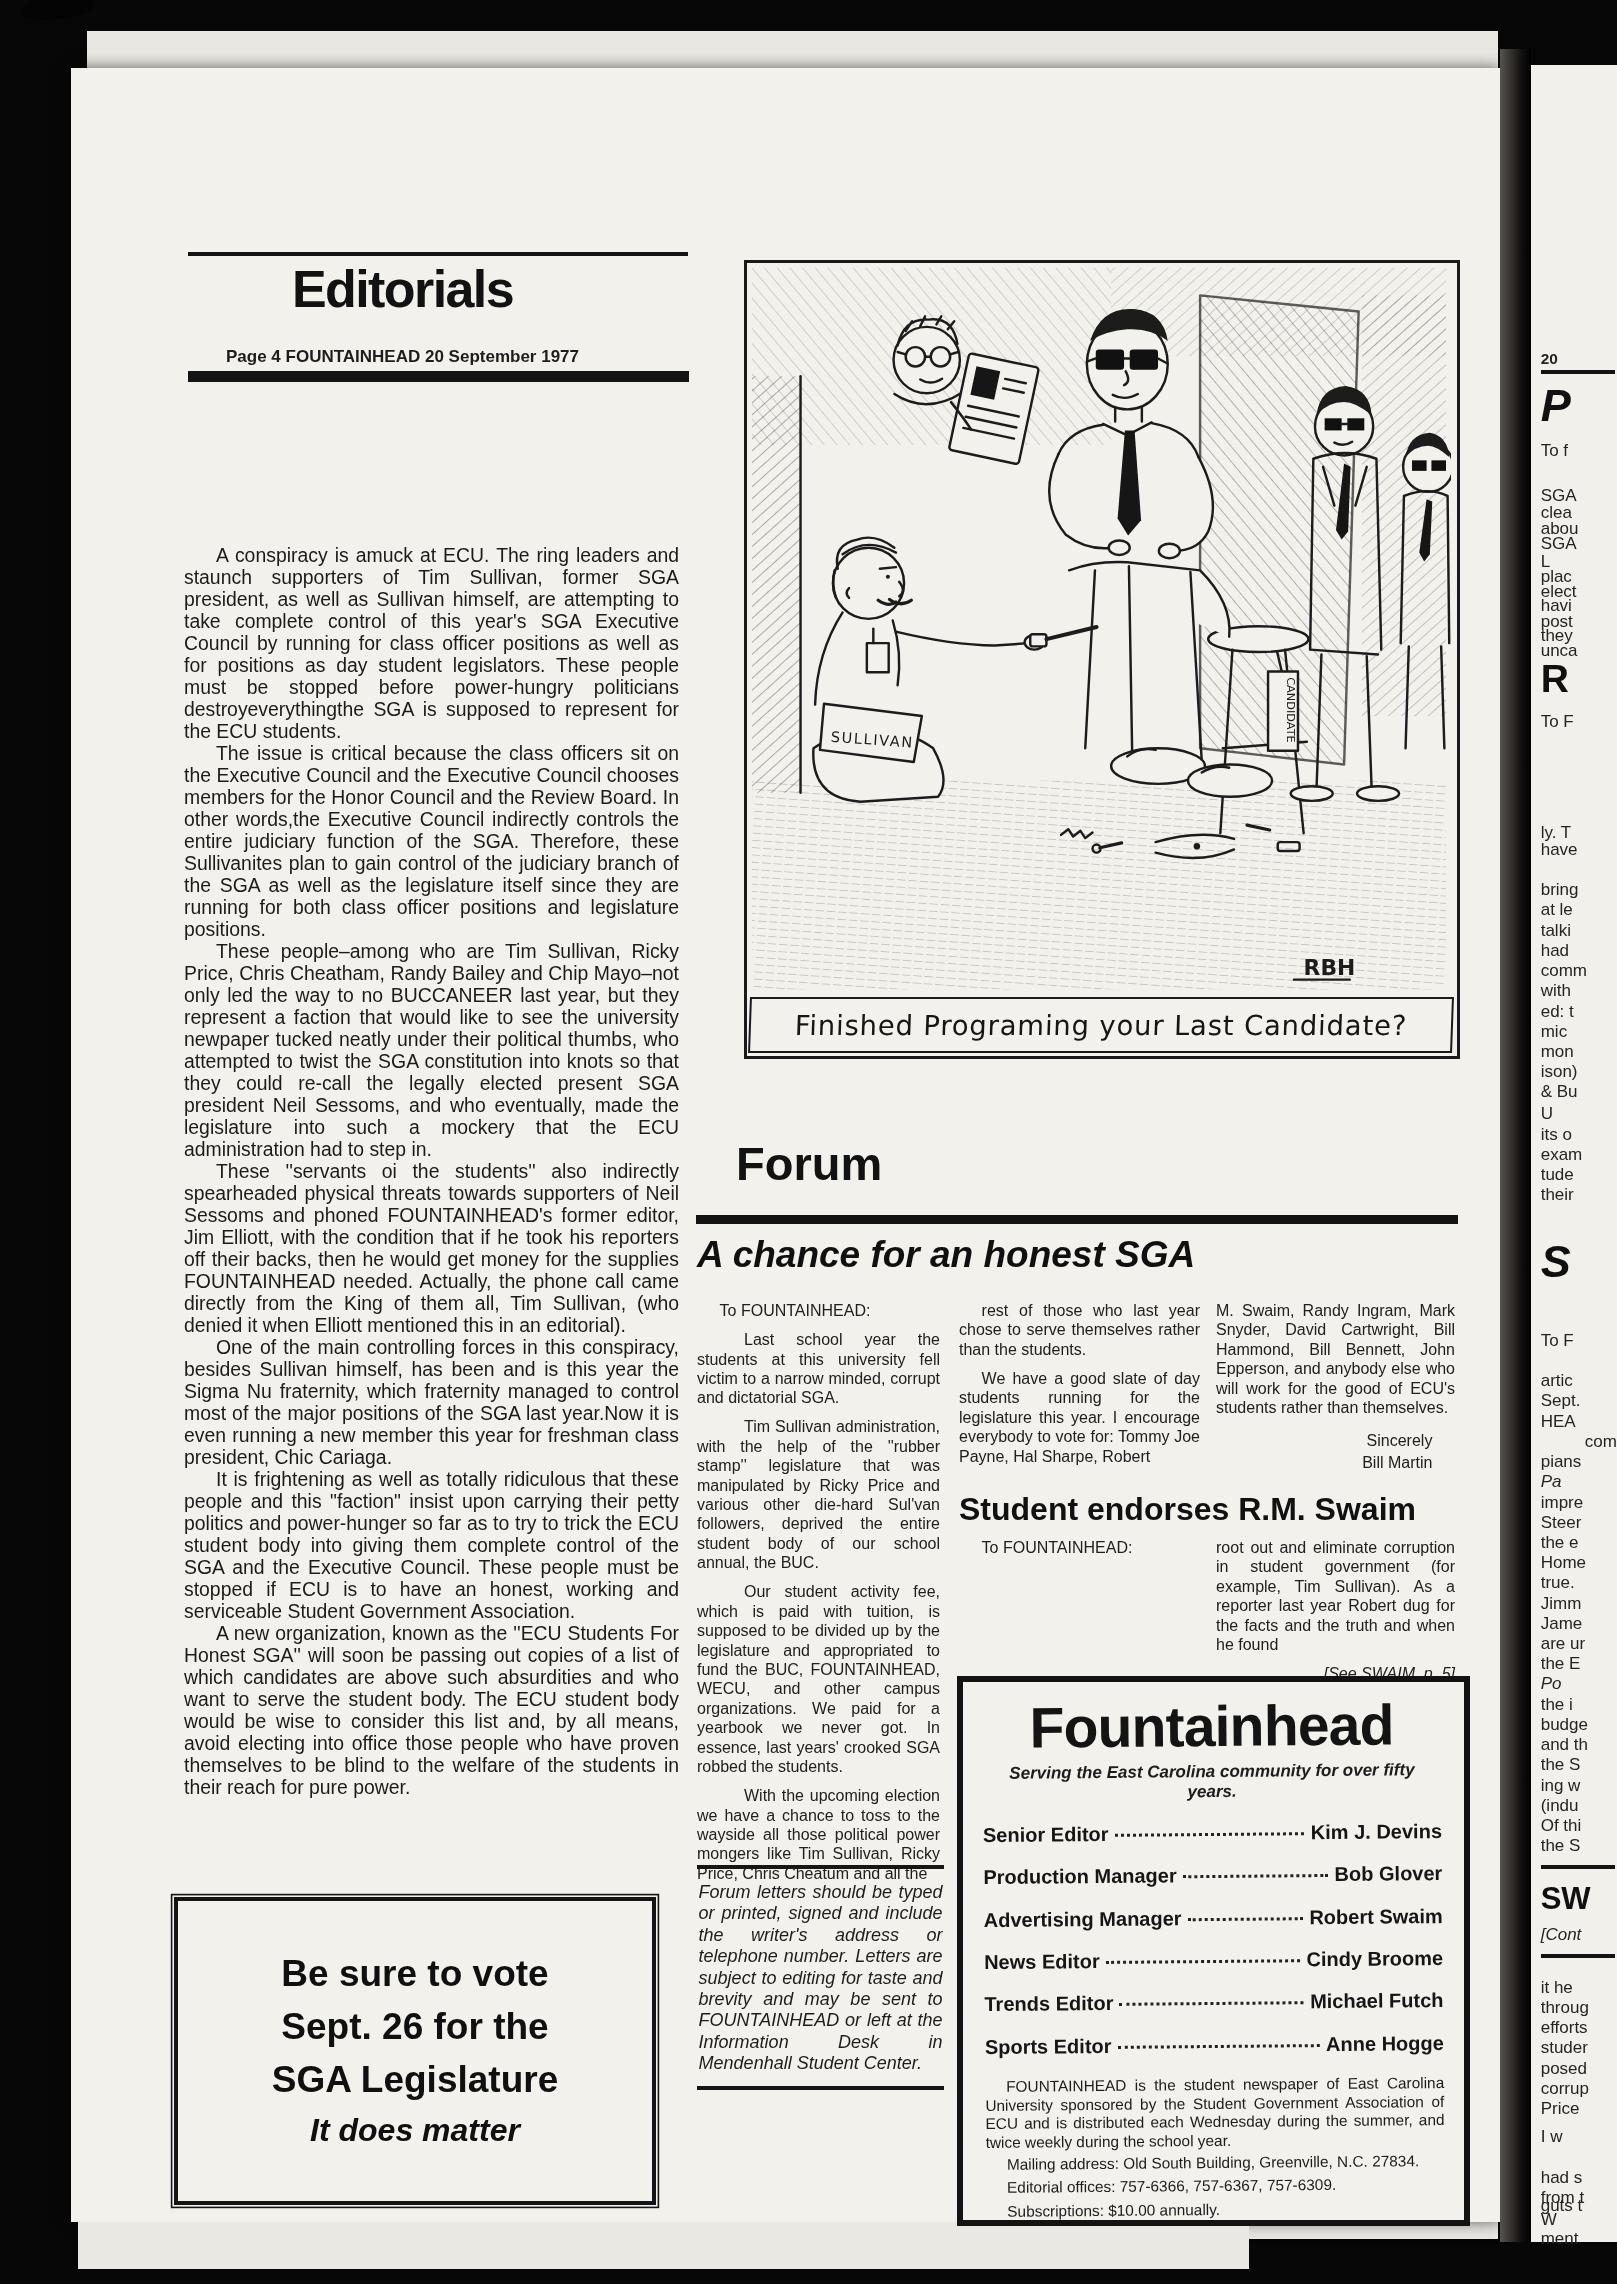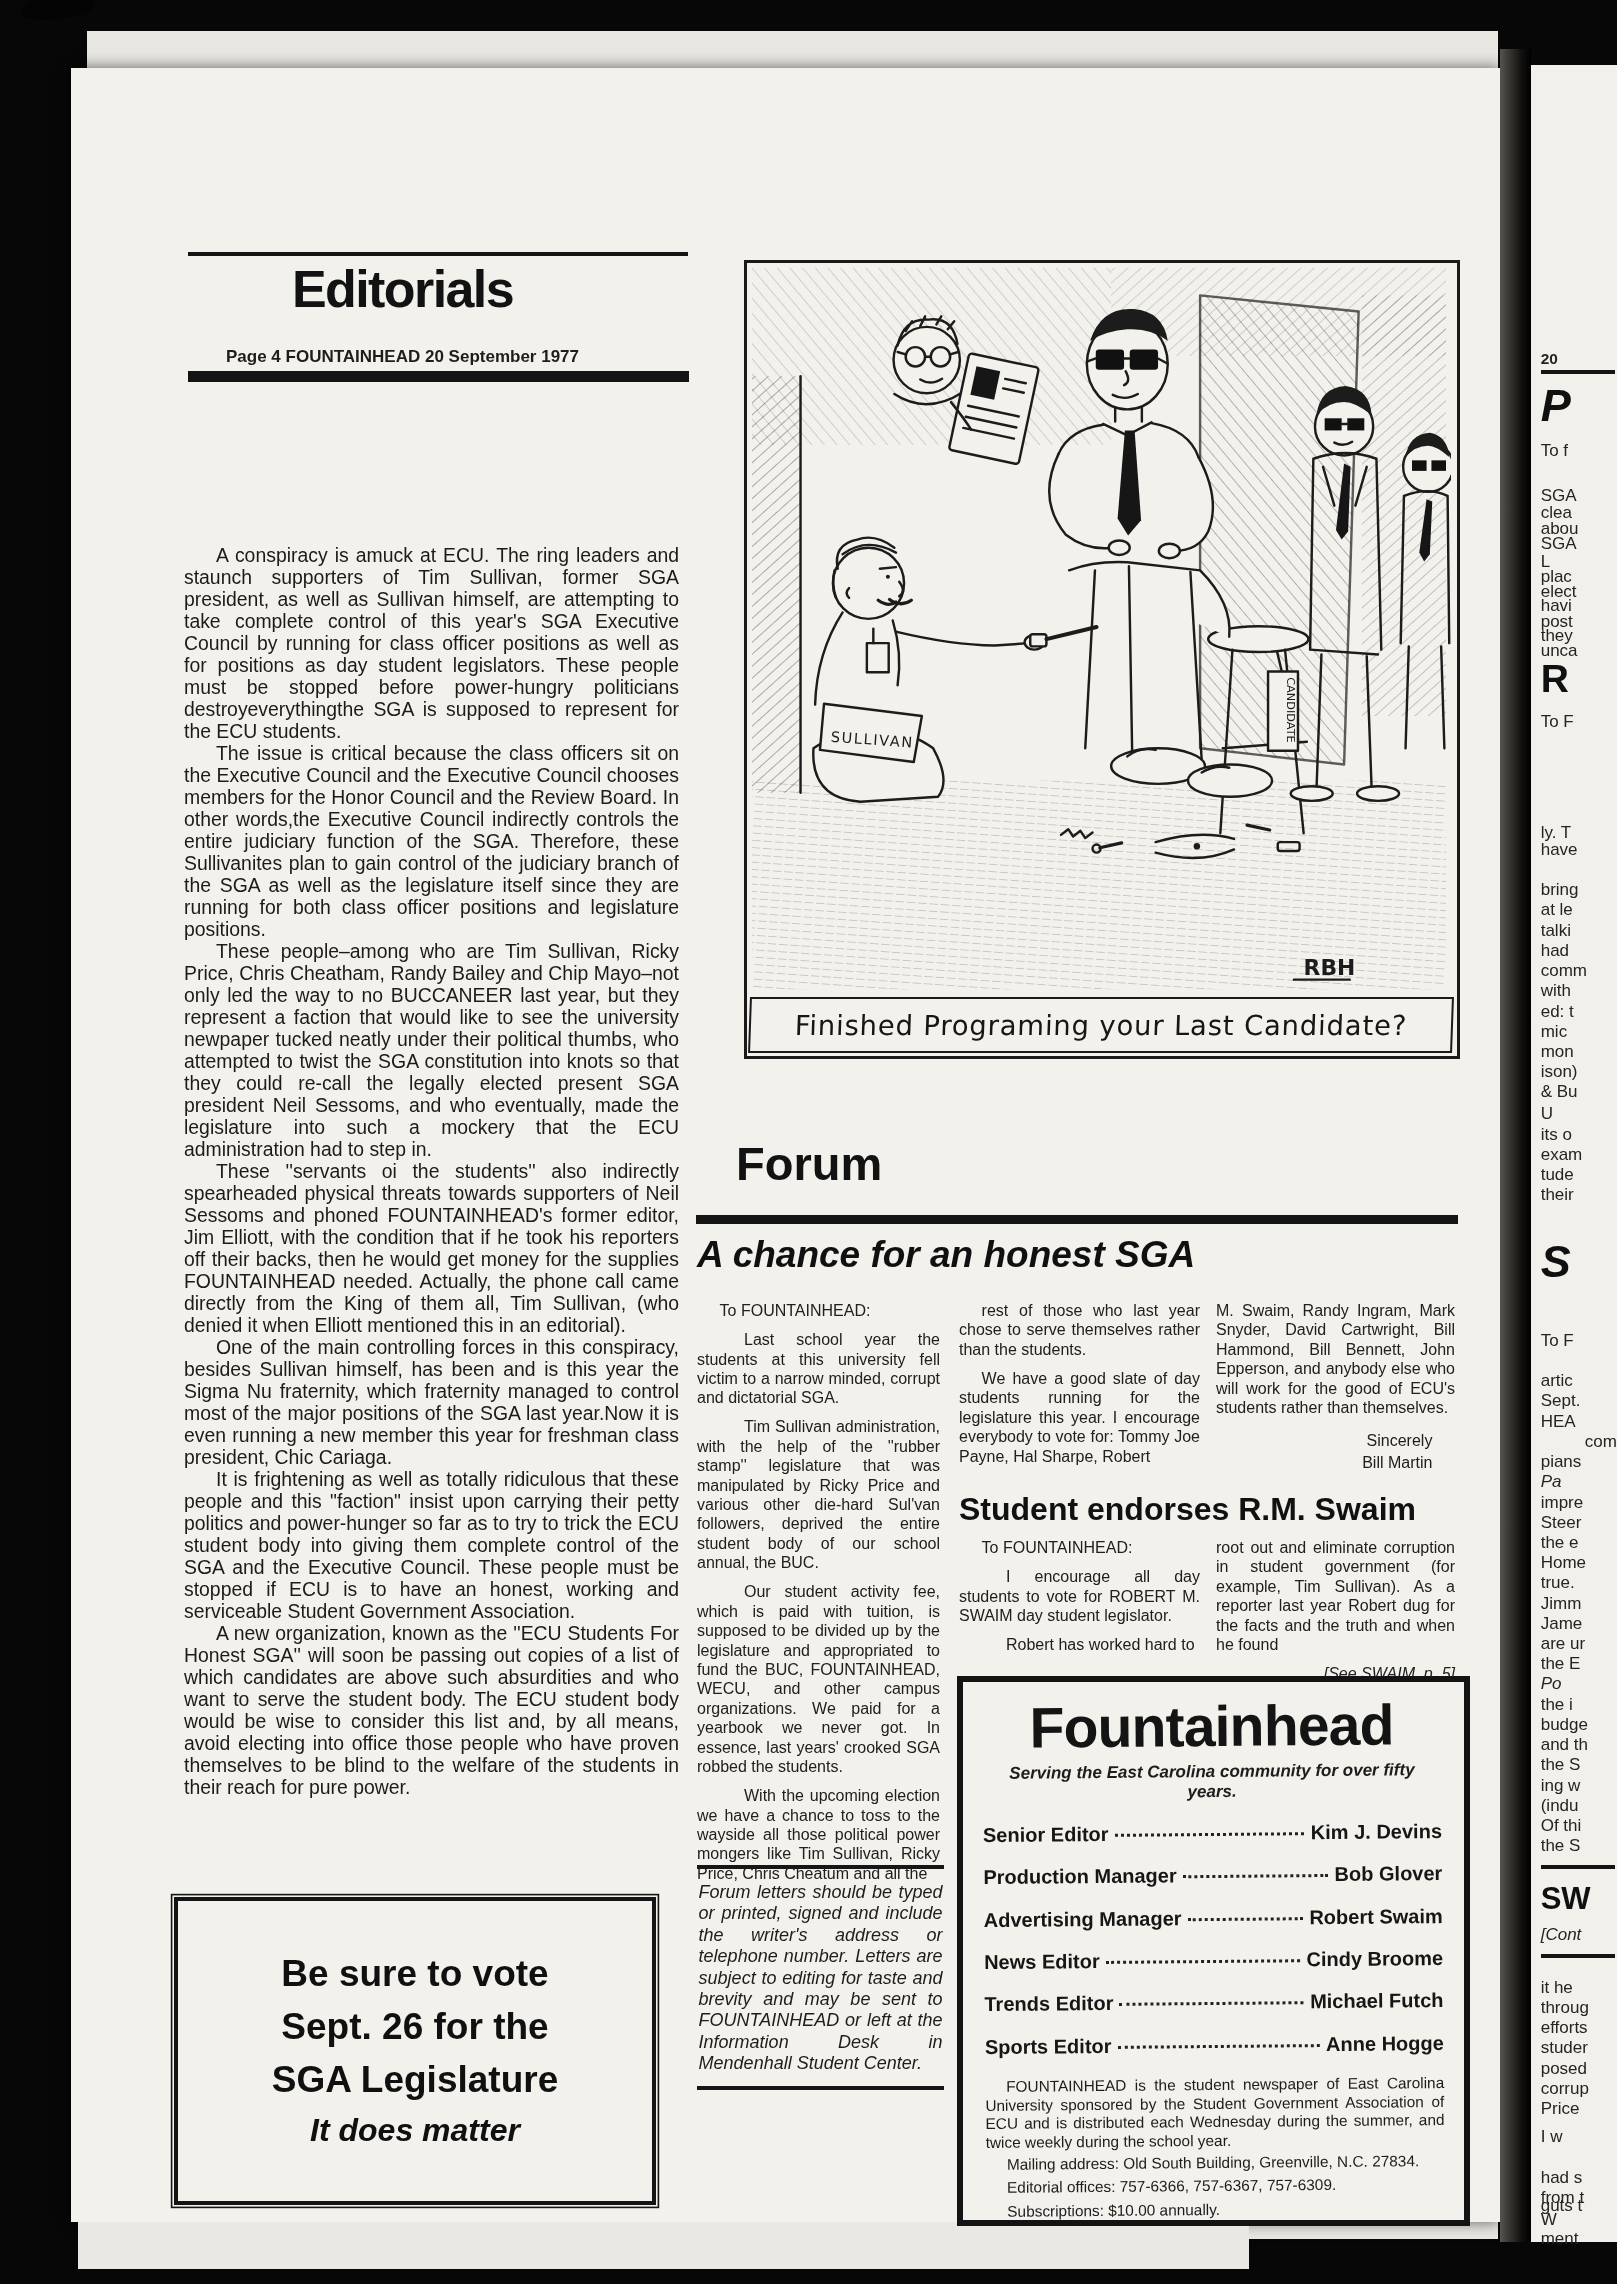--- a/index.html
+++ b/index.html
@@ -348,24 +348,20 @@
       </div>
     <div class="signoff">
       <div>Sincerely</div>
       <div>Bill Martin</div>
     </div>
   </div>
 
   <div class="abs" id="letter2-headline">Student endorses R.M. Swaim</div>
   <div class="abs letter-col" id="l2-colA">
     <p class="salutation">To FOUNTAINHEAD:</p>
-    <div>
-        <p class="deep">I encourage all day students to vote for ROBERT M. SWAIM day student legislator.</p>
-        <p class="deep">Robert has worked hard to</p>
-      </div>
   </div>
   <div class="abs letter-col" id="l2-colB">
     <div>
         <p style="text-indent:0">root out and eliminate corruption in student government (for example, Tim Sullivan). As a reporter last year Robert dug for the facts and the truth and when he found</p>
       </div>
     <div class="jump">[See SWAIM, p. 5]</div>
   </div>
 
   <div class="abs" id="masthead">
     <div class="inner">

